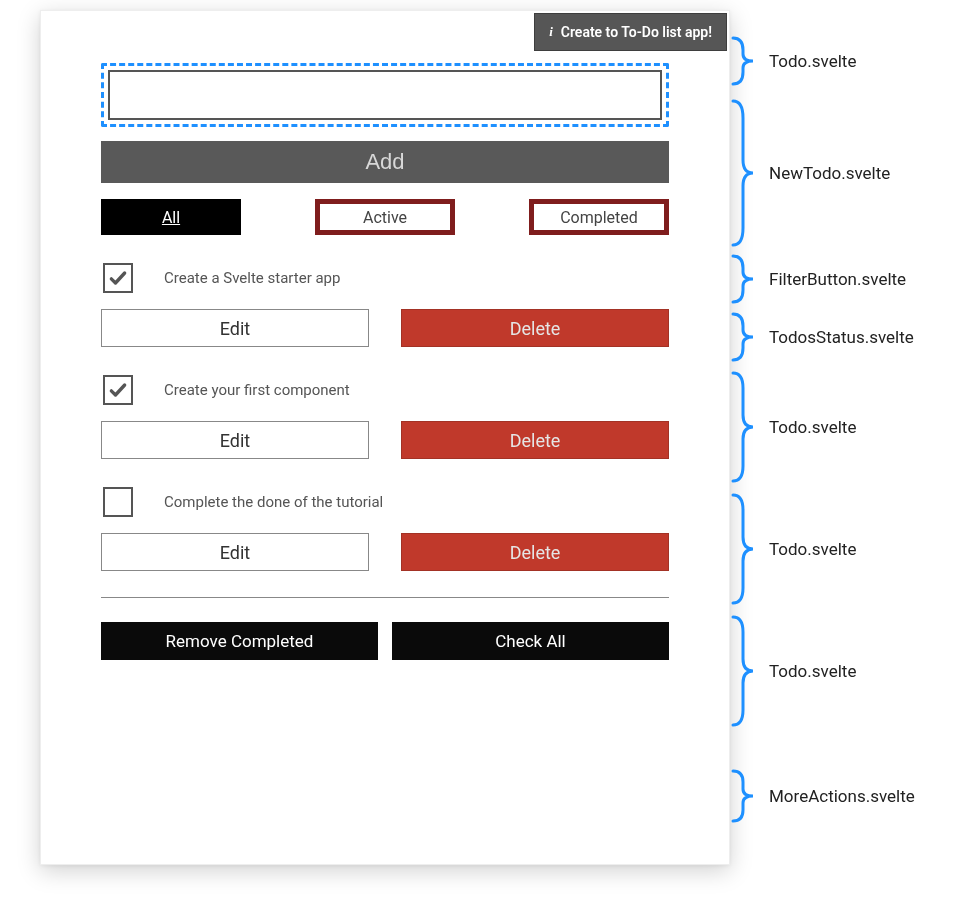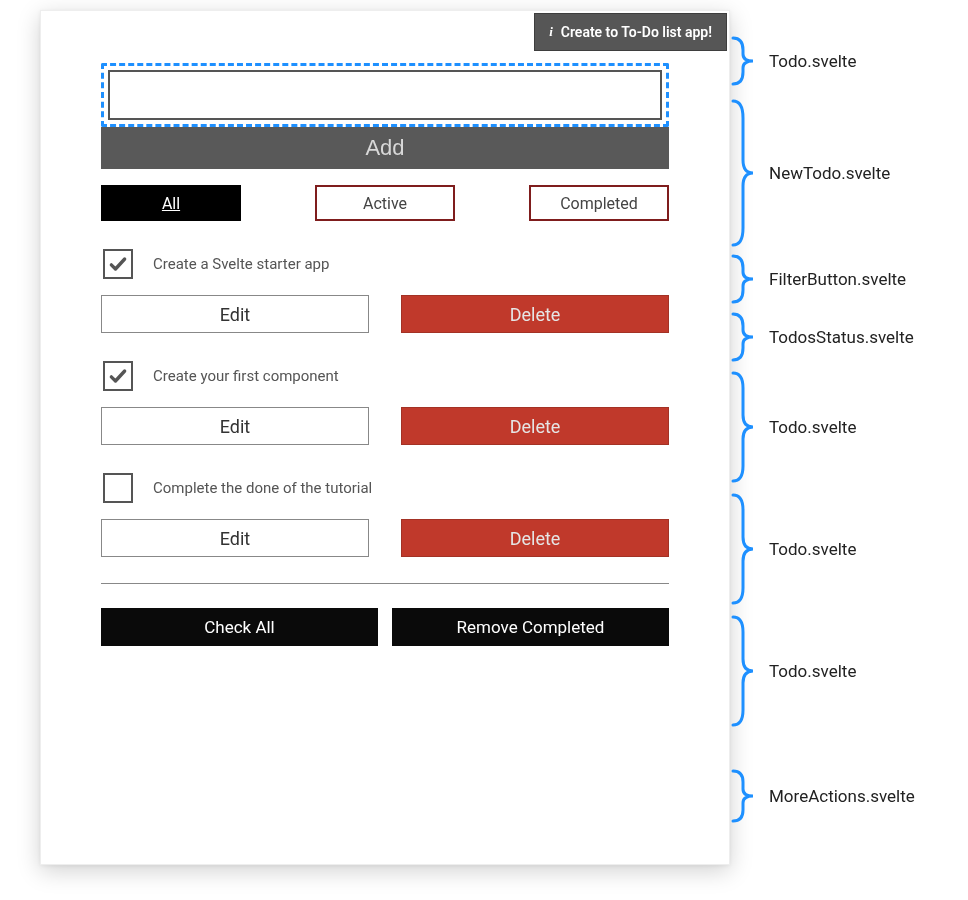--- a/index.html
+++ b/index.html
@@ -68,37 +68,38 @@
   }
   .new-input {
     width: 100%;
     height: 50px;
     border: 2px solid #555;
     background: #fff;
     padding: 0 10px;
     font-size: 18px;
   }
   .add-btn {
+    margin-top: 14px;
     width: 100%;
     height: 42px;
     background: #595959;
     color: #d8d8d8;
     border: none;
     font-size: 22px;
   }
   .filters {
     margin-top: 16px;
     display: flex;
     justify-content: space-between;
     gap: 10px;
   }
   .filter {
     width: 140px;
     height: 36px;
-    border: 2px solid #7f1d1d;
+    border: 5px solid #7f1d1d;
     background: #fff;
     color: #444;
     font-size: 16px;
     display: flex;
     align-items: center;
     justify-content: center;
   }
   .filter.active {
     background: #000;
     color: #fff;
@@ -111,21 +112,21 @@
     font-weight: 700;
     color: #333;
     padding-left: 2px;
   }
   .todo {
     margin-top: 28px;
   }
   .todo-head {
     display: flex;
     align-items: center;
-    gap: 20px;
+    gap: 31px;
     padding-left: 2px;
   }
   .checkbox {
     width: 30px;
     height: 30px;
     border: 2px solid #555;
     display: flex;
     align-items: center;
     justify-content: center;
     flex: 0 0 auto;
@@ -266,22 +267,22 @@
         </div>
         <div class="todo-btns">
           <div class="btn edit">Edit</div>
           <div class="btn delete">Delete</div>
         </div>
       </div>
 
       <hr class="sep">
 
       <div class="more-actions">
+        <div class="btn">Remove Completed</div>
         <div class="btn">Check All</div>
-        <div class="btn">Remove Completed</div>
       </div>
     </div>
   </div>
 
   <div class="annos">
 
     <div class="anno" style="top:26px; height:50px;">
       <svg class="bracket" viewBox="0 0 32 50" preserveAspectRatio="none">
         <path d="M2 2 Q12 2 12 14 L12 18 Q12 25 22 25 Q12 25 12 32 L12 36 Q12 48 2 48"></path>
       </svg>

